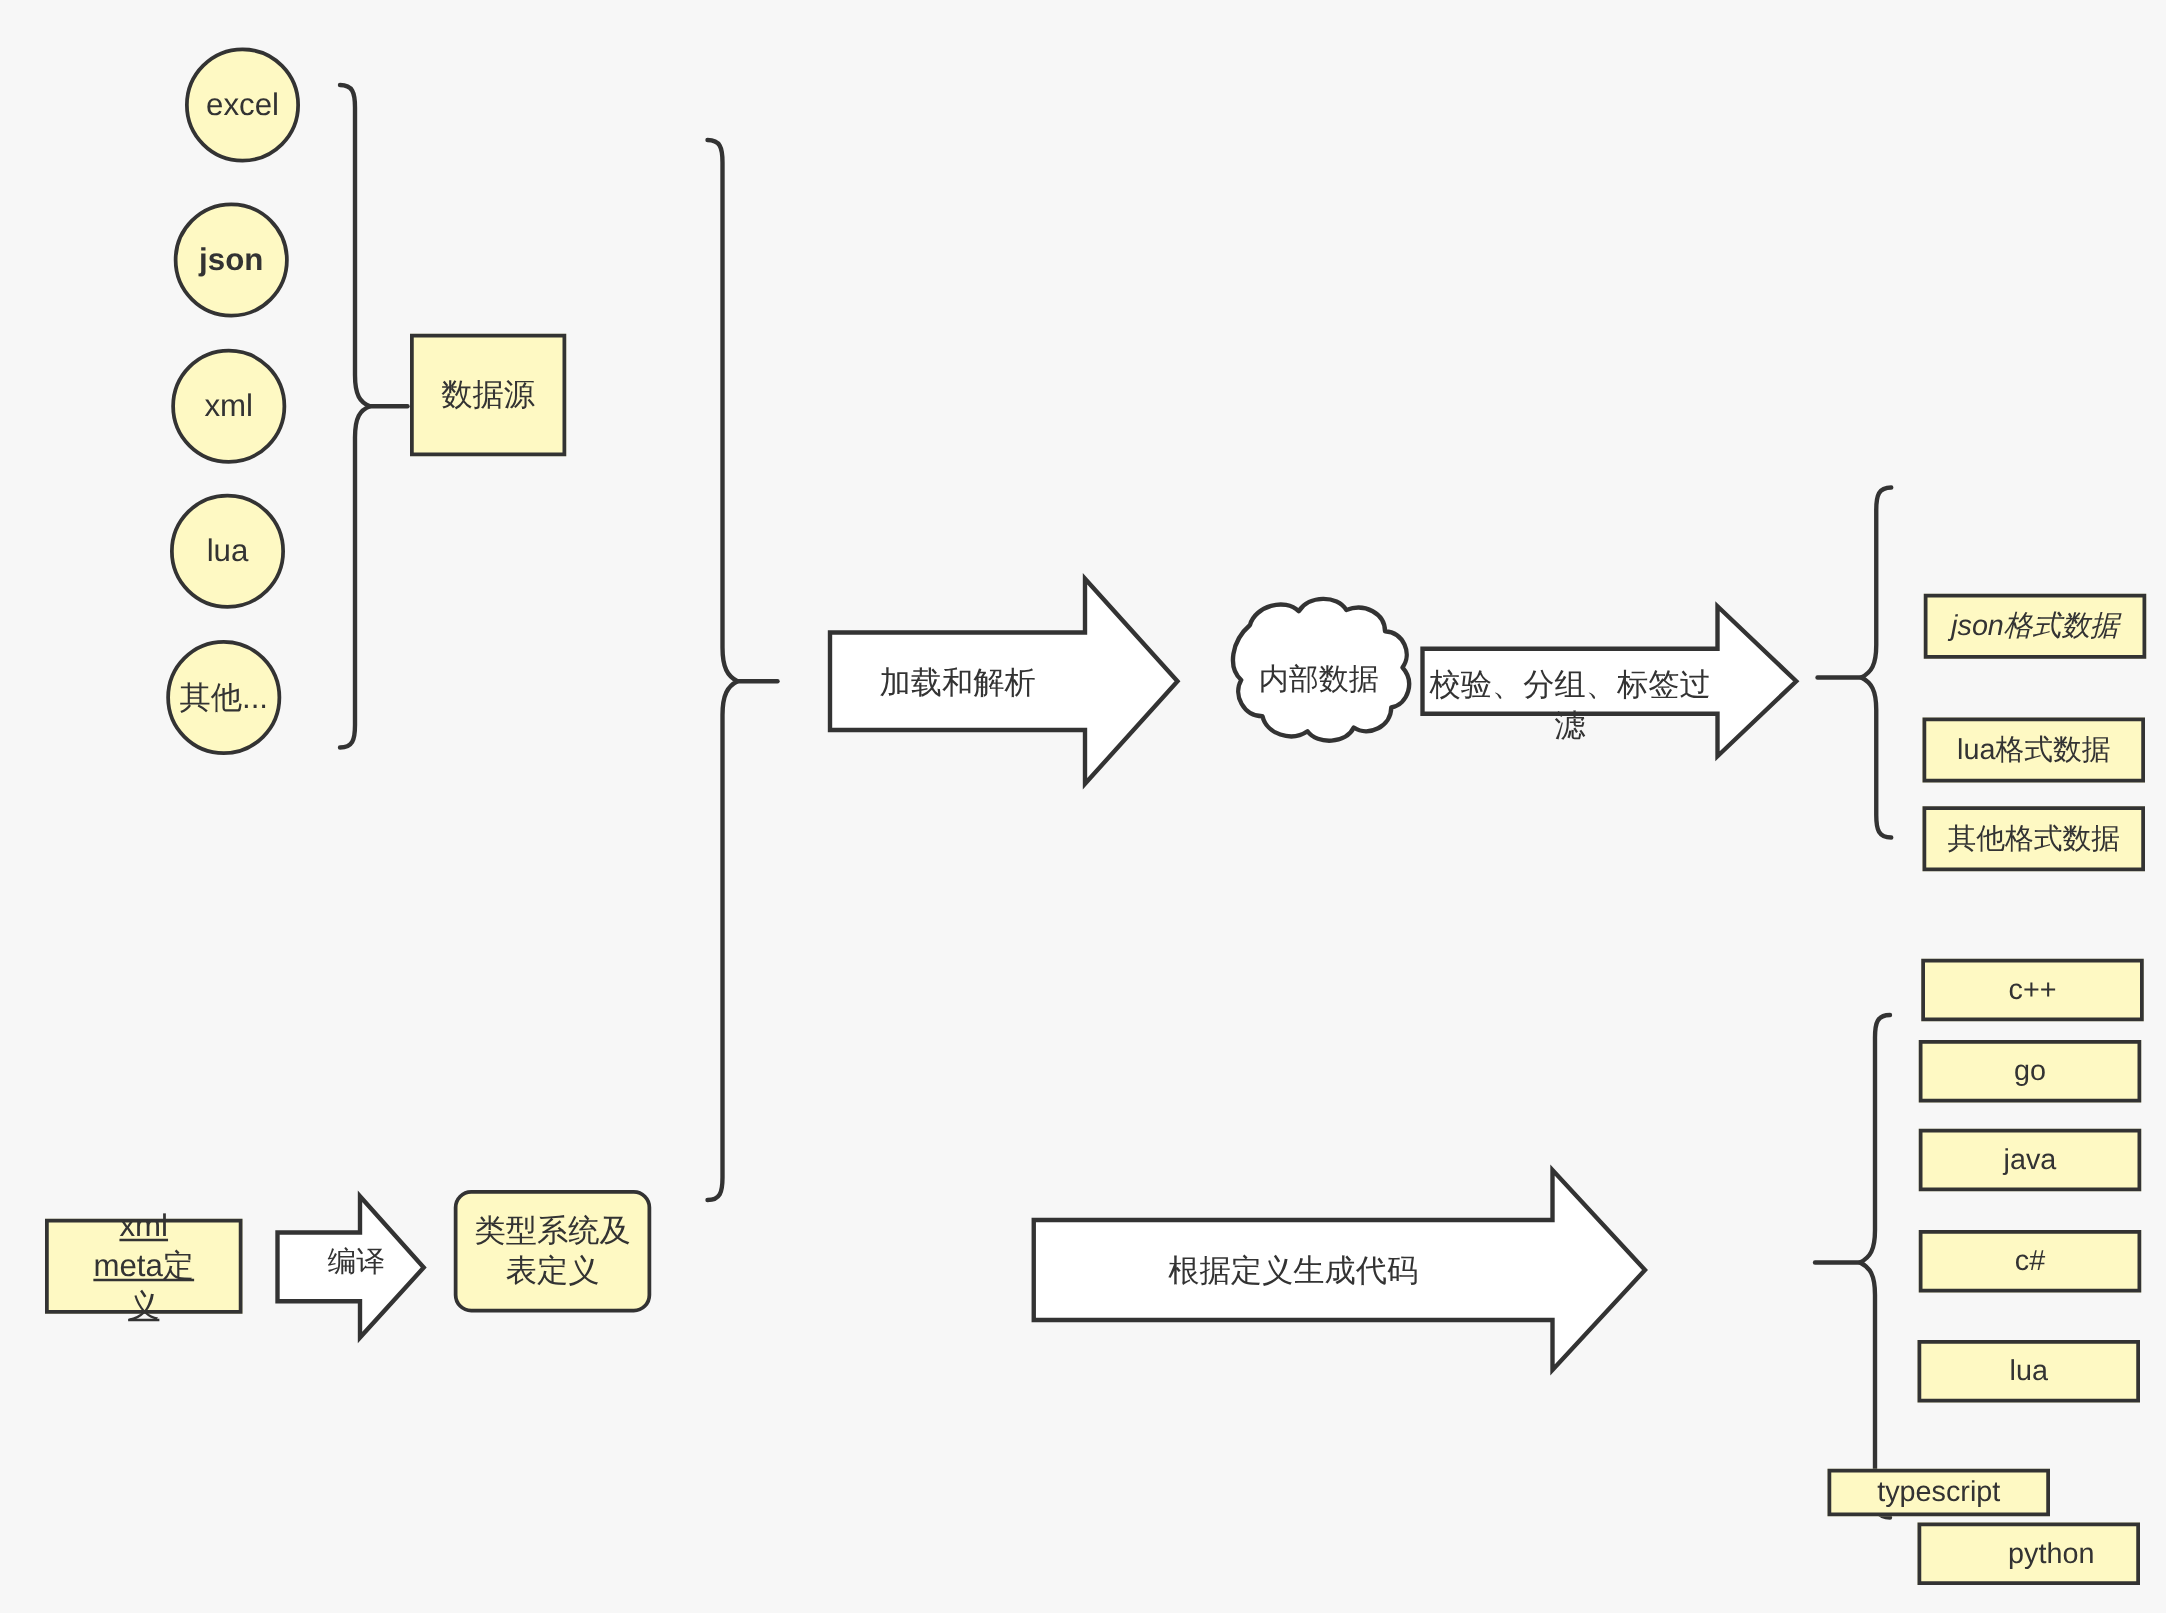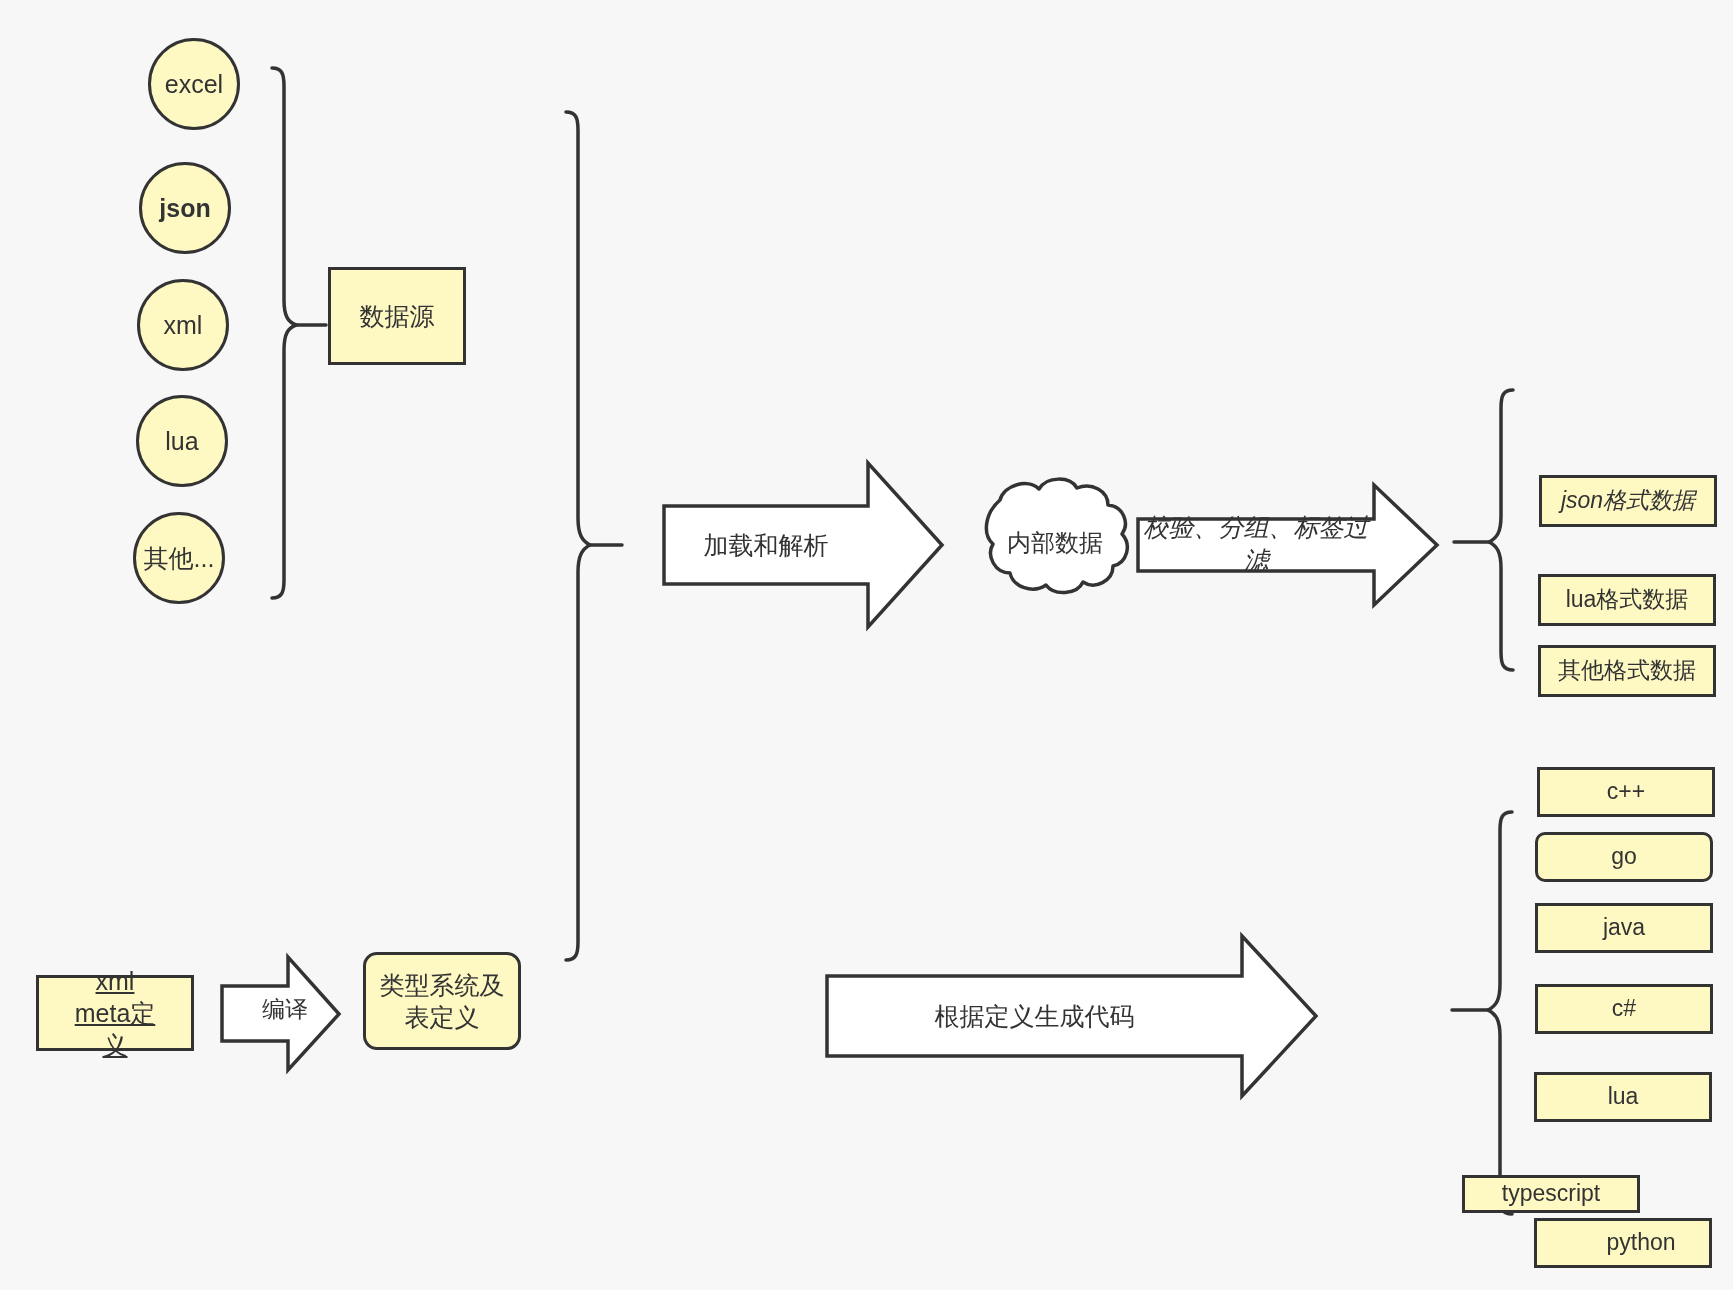--- a/index.html
+++ b/index.html
@@ -105,21 +105,21 @@
 
     <path d="M 222 986 L 288 986 L 288 957 L 339 1014 L 288 1070 L 288 1041 L 222 1041 Z" fill="#ffffff" stroke="#333333" stroke-width="3.5" stroke-linejoin="miter"></path>
 
     <path d="M 827 976 L 1242 976 L 1242 936 L 1316 1016 L 1242 1096 L 1242 1056 L 827 1056 Z" fill="#ffffff" stroke="#333333" stroke-width="3.5" stroke-linejoin="miter"></path>
   </svg>
 
   <div class="arrow-label" style="left:664px; top:520px; width:204px; height:50px;">加载和解析</div>
 
   <div class="arrow-label" style="left:988px; top:518px; width:134px; height:50px; font-size:24px;">内部数据</div>
 
-  <div class="arrow-label" style="left:1138px; top:512px; width:236px; height:64px;font-style:italic;">校验、分组、标签过滤</div>
+  <div class="arrow-label" style="left:1138px; top:532px; width:236px; height:64px;">校验、分组、标签过滤</div>
 
   <div class="arrow-label" style="left:222px; top:989px; width:66px; height:40px; font-size:23px;padding-left:30px;">编译</div>
 
   <div class="arrow-label" style="left:827px; top:991px; width:415px; height:50px;">根据定义生成代码</div>
 
   <div class="node circle" style="left:148px; top:38px; width:92px; height:92px;">
     <span>excel</span>
   </div>
 
   <div class="node circle" style="left:139px; top:162px; width:92px; height:92px;font-weight:bold;">
@@ -131,21 +131,21 @@
   </div>
 
   <div class="node circle" style="left:136px; top:395px; width:92px; height:92px;">
     <span>lua</span>
   </div>
 
   <div class="node circle" style="left:133px; top:512px; width:92px; height:92px;">
     <span>其他...</span>
   </div>
 
-  <div class="node rect" style="left:328px; top:267px; width:138px; height:98px;">
+  <div class="node rect" style="left:328px; top:267px; width:125px; height:98px;">
     <span>数据源</span>
   </div>
 
   <div class="node rect" style="left:36px; top:975px; width:158px; height:76px; padding:0 26px;text-decoration:underline;">
     <span>xml meta定义</span>
   </div>
 
   <div class="node rect rounded" style="left:363px; top:952px; width:158px; height:98px; padding:0 12px;">
     <span>类型系统及表定义</span>
   </div>
@@ -160,21 +160,21 @@
   </div>
 
   <div class="node rect small-rect" style="left:1538px; top:645px; width:178px; height:52px;">
     <span>其他格式数据</span>
   </div>
 
   <div class="node rect small-rect" style="left:1537px; top:767px; width:178px; height:50px;">
     <span>c++</span>
   </div>
 
-  <div class="node rect small-rect" style="left:1535px; top:832px; width:178px; height:50px;border-radius:10px;">
+  <div class="node rect small-rect" style="left:1535px; top:832px; width:178px; height:50px;">
     <span>go</span>
   </div>
 
   <div class="node rect small-rect" style="left:1535px; top:903px; width:178px; height:50px;">
     <span>java</span>
   </div>
 
   <div class="node rect small-rect" style="left:1535px; top:984px; width:178px; height:50px;">
     <span>c#</span>
   </div>

